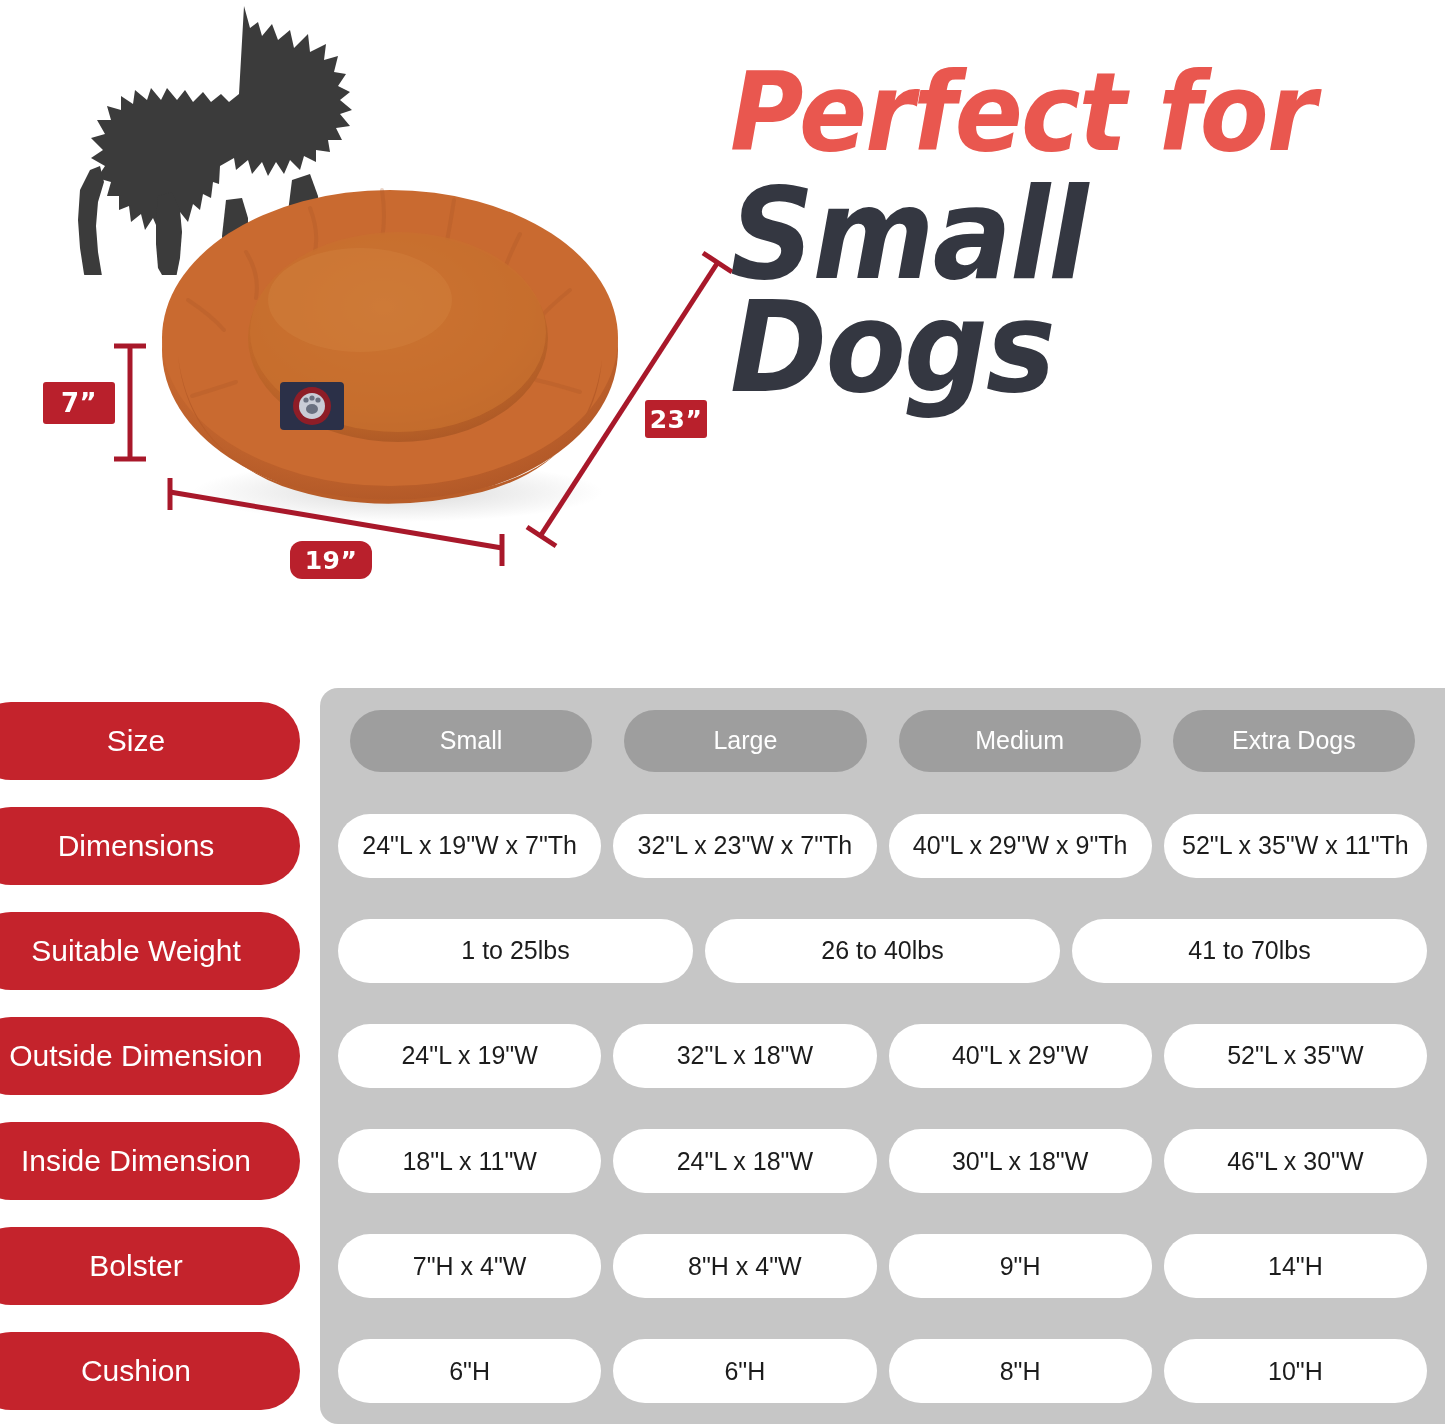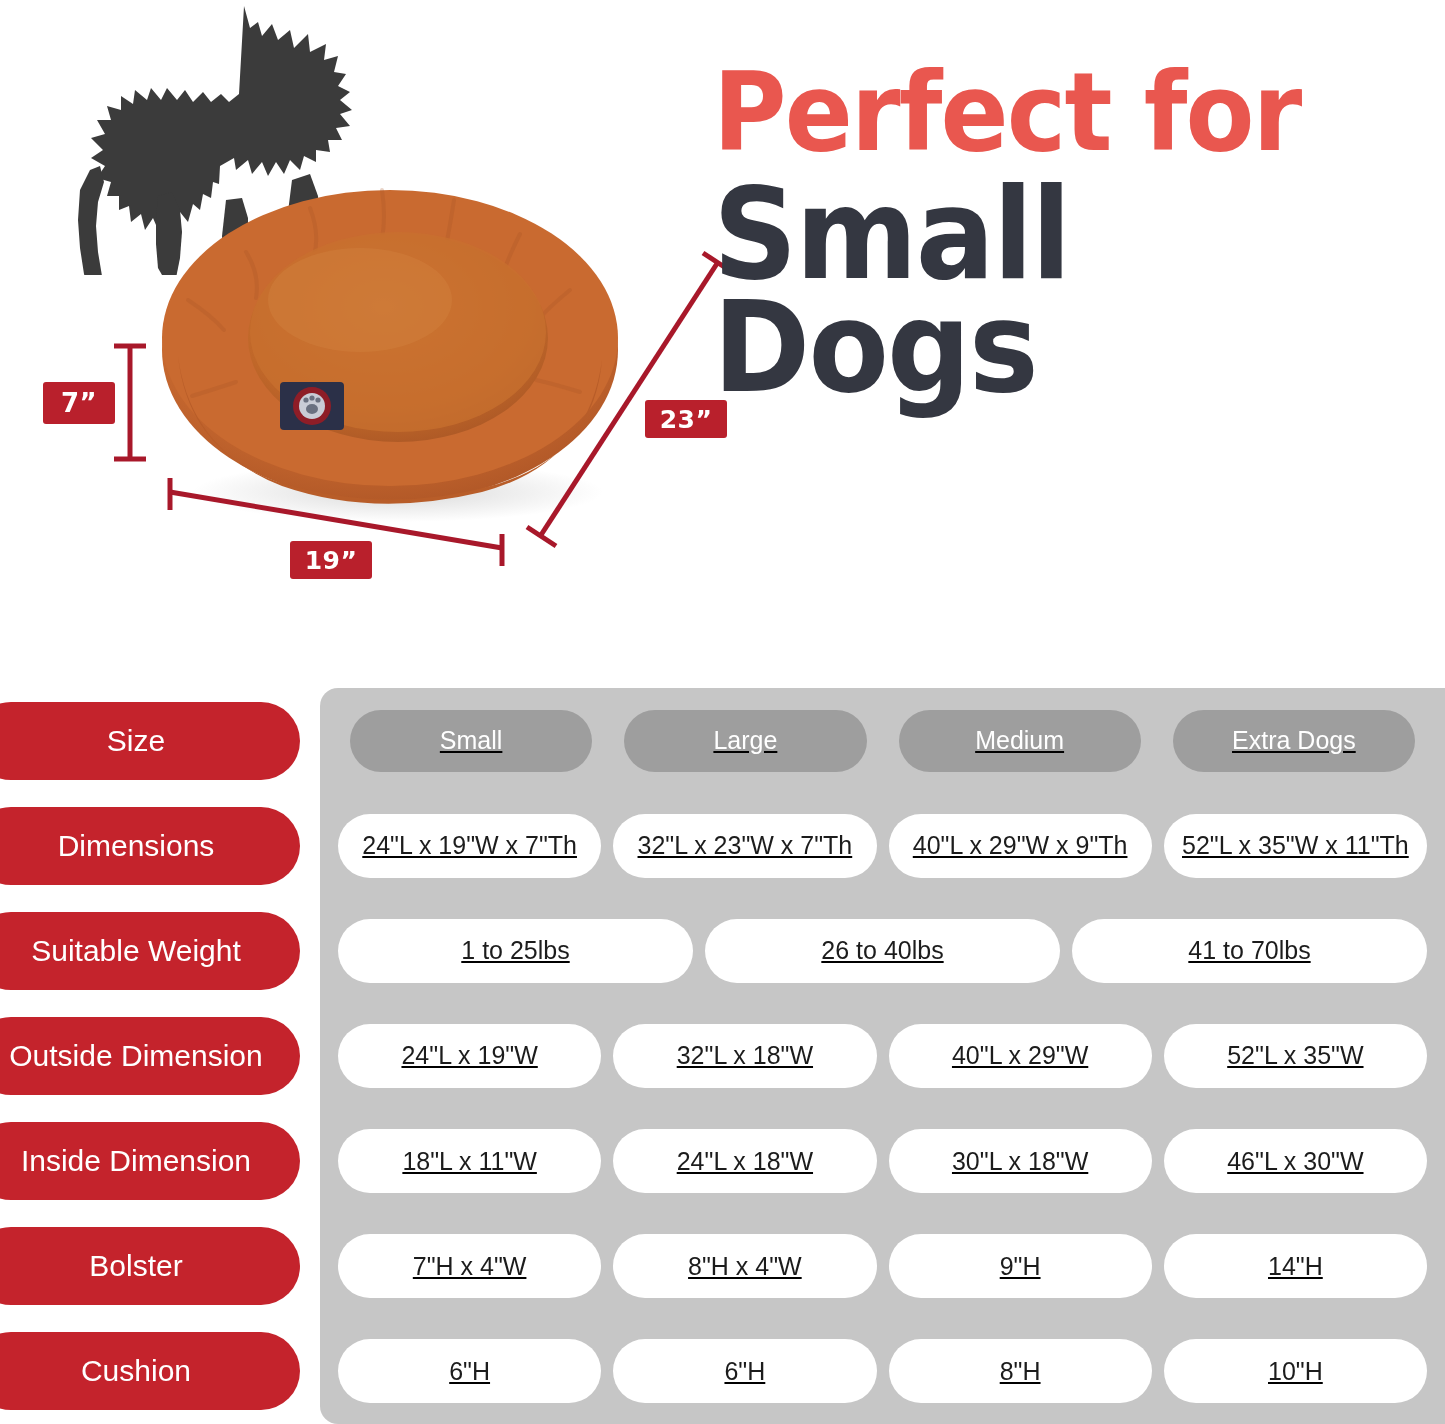--- a/index.html
+++ b/index.html
@@ -50,35 +50,36 @@
     font-family: "DejaVu Sans", sans-serif;
     text-align: center;
     border-radius: 3px;
     letter-spacing: 0.5px;
     display: flex;
     align-items: center;
     justify-content: center;
     line-height: 1;
   }
   #badge-7  { left: 43px;  top: 382px; width: 72px;  height: 42px; font-size: 26px; }
-  #badge-19 { left: 290px; top: 541px; width: 82px;  height: 38px; font-size: 25px; }
-  #badge-23 { left: 645px; top: 400px; width: 82px;  height: 38px; font-size: 25px; }
+  #badge-19 { left: 290px; top: 541px; width: 82px;  height: 38px; font-size: 25px; border-radius: 12px; }
+  #badge-23 { left: 645px; top: 400px; width: 62px;  height: 38px; font-size: 25px; }
 
   #measure-lines {
     position: absolute;
     left: 0; top: 0;
     width: 760px; height: 640px;
     pointer-events: none;
   }
 
   
   #headline {
     position: absolute;
-    left: 713px; top: 62px;
+    left: 730px; top: 62px;
     width: 710px;
+    font-style: italic;
   }
   .headline-line {
     display: block;
     font-family: "DejaVu Sans", sans-serif;
     font-weight: bold;
     letter-spacing: -2px;
     line-height: 0.95;
     white-space: nowrap;
     transform: scaleX(0.93);
     transform-origin: left center;
@@ -114,21 +115,20 @@
     left: 0; top: 0;
     width: 1445px; height: 736px;
     display: flex;
     flex-direction: column;
   }
 
   .spec-row {
     flex: 1 1 0;
     display: flex;
     align-items: center;
-    text-decoration: underline;
   }
 
   
   .row-label {
     position: relative;
     flex: 0 0 320px;
     height: 100%;
     display: flex;
     align-items: center;
   }

